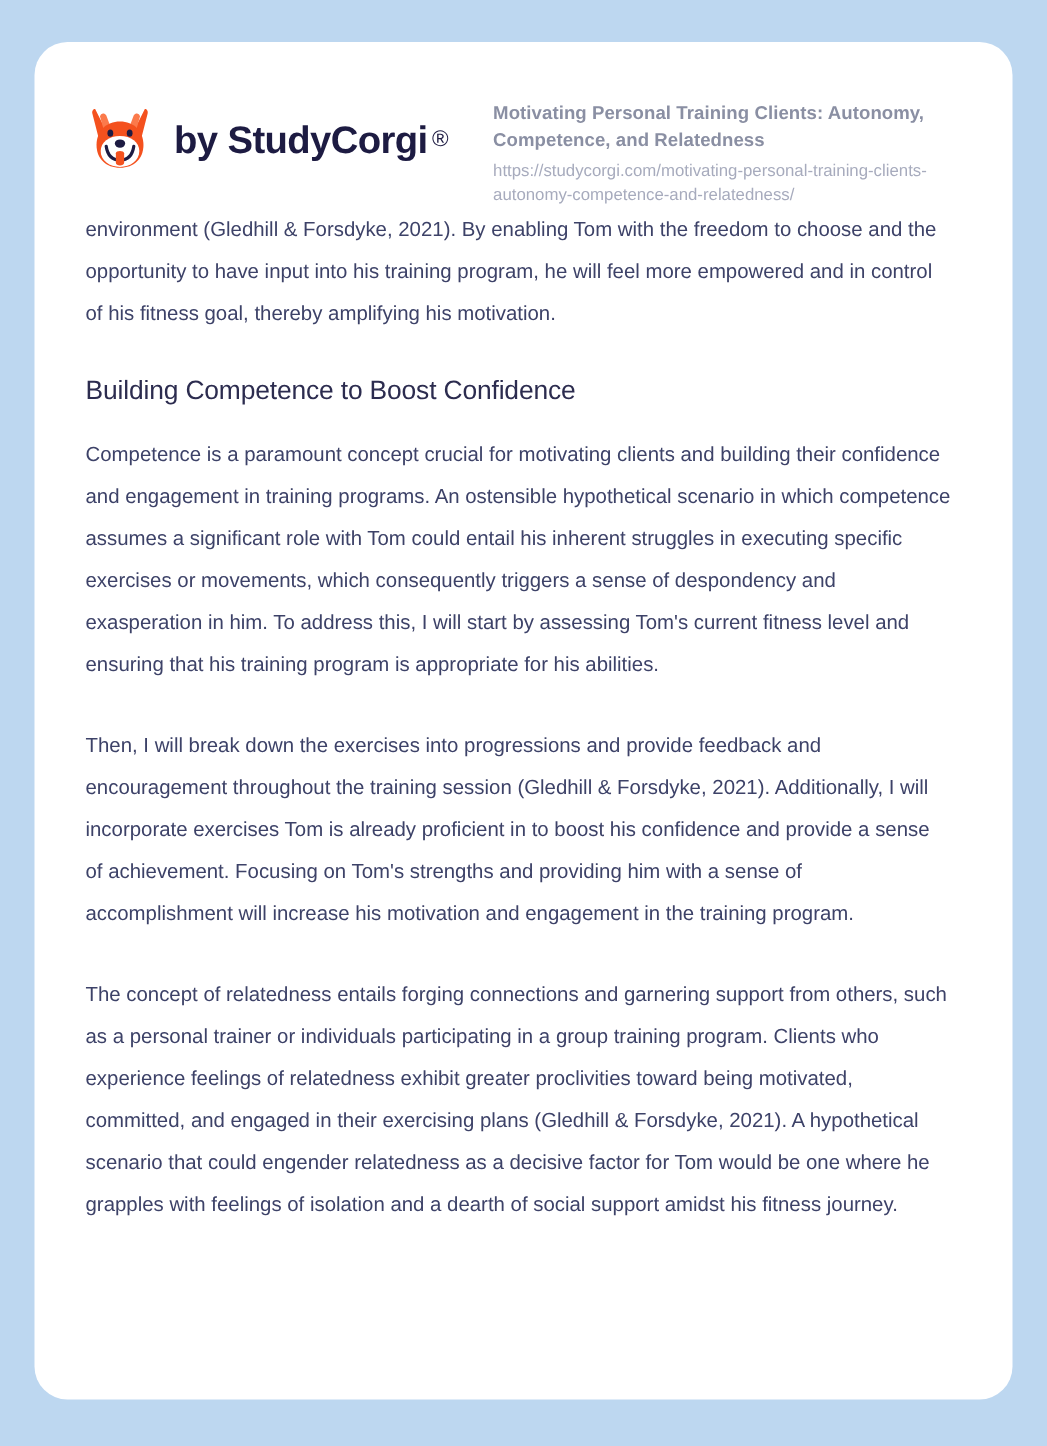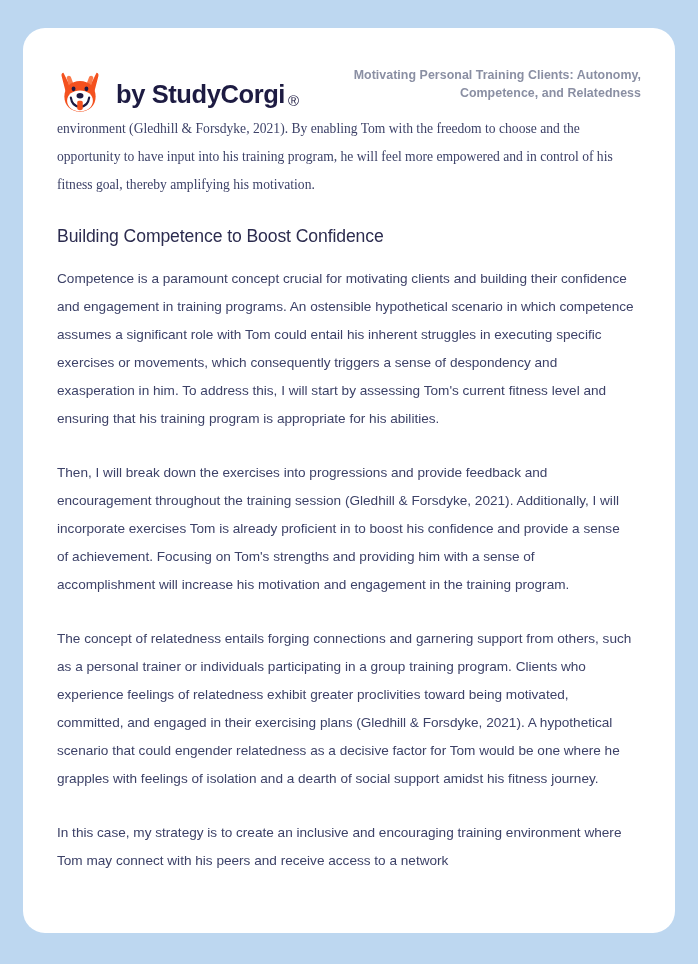--- a/index.html
+++ b/index.html
@@ -44,21 +44,21 @@
     padding-top: 5px;
   }
   .brand-logo {
     width: 46px;
     height: 46px;
     flex: 0 0 auto;
     display: block;
   }
   .brand-text {
     display: flex;
-    align-items: flex-end;
+    align-items: center;
     margin-left: 13px;
     color: #1d1b42;
     font-weight: bold;
     font-size: 25.5px;
     letter-spacing: -0.4px;
     line-height: 1;
     white-space: nowrap;
   }
   .brand-name {
     display: inline-block;
@@ -67,21 +67,21 @@
   .brand-reg {
     font-size: 15px;
     line-height: 1;
     margin-left: 3px;
     display: inline-block;
     padding-top: 0px;
     font-weight: normal;
   }
   .header-meta {
     flex: 1 1 auto;
-    text-align: right;
+    text-align: left;
     padding-top: 3px;
     padding-left: 30px;
   }
   .doc-title {
     color: #8a8fa3;
     font-size: 12.4px;
     font-weight: bold;
     line-height: 1.42;
     margin: 0;
     letter-spacing: 0.05px;
@@ -93,21 +93,20 @@
     margin: 4px 0 0 0;
     word-break: break-word;
   }
   
   .doc-body {
     padding: 0 41px 0 34px;
     box-sizing: border-box;
   }
   .first-block {
     margin-top: 45px;
-    font-family: Liberation Serif, serif;
   }
   p.para {
     color: #3d4268;
     font-size: 13.6px;
     line-height: 2.06;
     margin: 0 0 26px 0;
     text-align: left;
   }
   h2.section-heading {
     color: #2c2c4f;
@@ -141,35 +140,35 @@
           <path d="M44 72 C44 68 56 68 56 72 L56 86 C56 91 44 91 44 86 Z" fill="#f4511e"></path>
         </svg>
         <span class="brand-text">
           <span class="brand-name">by StudyCorgi</span>
           <span class="brand-reg">®</span>
         </span>
       </div>
 
       <div class="header-meta">
         <p class="doc-title">Motivating Personal Training Clients: Autonomy, Competence, and Relatedness</p>
+        <p class="doc-url">https://studycorgi.com/motivating-personal-training-clients-autonomy-competence-and-relatedness/</p>
       </div>
 
     </div>
 
     <div class="doc-body">
 
       <p class="para first-block">environment (Gledhill &amp; Forsdyke, 2021). By enabling Tom with the freedom to choose and the opportunity to have input into his training program, he will feel more empowered and in control of his fitness goal, thereby amplifying his motivation.</p>
 
       <h2 class="section-heading">Building Competence to Boost Confidence</h2>
 
       <p class="para">Competence is a paramount concept crucial for motivating clients and building their confidence and engagement in training programs. An ostensible hypothetical scenario in which competence assumes a significant role with Tom could entail his inherent struggles in executing specific exercises or movements, which consequently triggers a sense of despondency and exasperation in him. To address this, I will start by assessing Tom's current fitness level and ensuring that his training program is appropriate for his abilities.</p>
 
       <p class="para">Then, I will break down the exercises into progressions and provide feedback and encouragement throughout the training session (Gledhill &amp; Forsdyke, 2021). Additionally, I will incorporate exercises Tom is already proficient in to boost his confidence and provide a sense of achievement. Focusing on Tom's strengths and providing him with a sense of accomplishment will increase his motivation and engagement in the training program.</p>
 
 
       <p class="para">The concept of relatedness entails forging connections and garnering support from others, such as a personal trainer or individuals participating in a group training program. Clients who experience feelings of relatedness exhibit greater proclivities toward being motivated, committed, and engaged in their exercising plans (Gledhill &amp; Forsdyke, 2021). A hypothetical scenario that could engender relatedness as a decisive factor for Tom would be one where he grapples with feelings of isolation and a dearth of social support amidst his fitness journey.</p>
 
-      <p class="para">In this case, my strategy is to create an inclusive and encouraging training environment where Tom may connect with his peers and receive access to a network</p>
 
     </div>
 
   </div>
 </div>
 
 </body></html>

